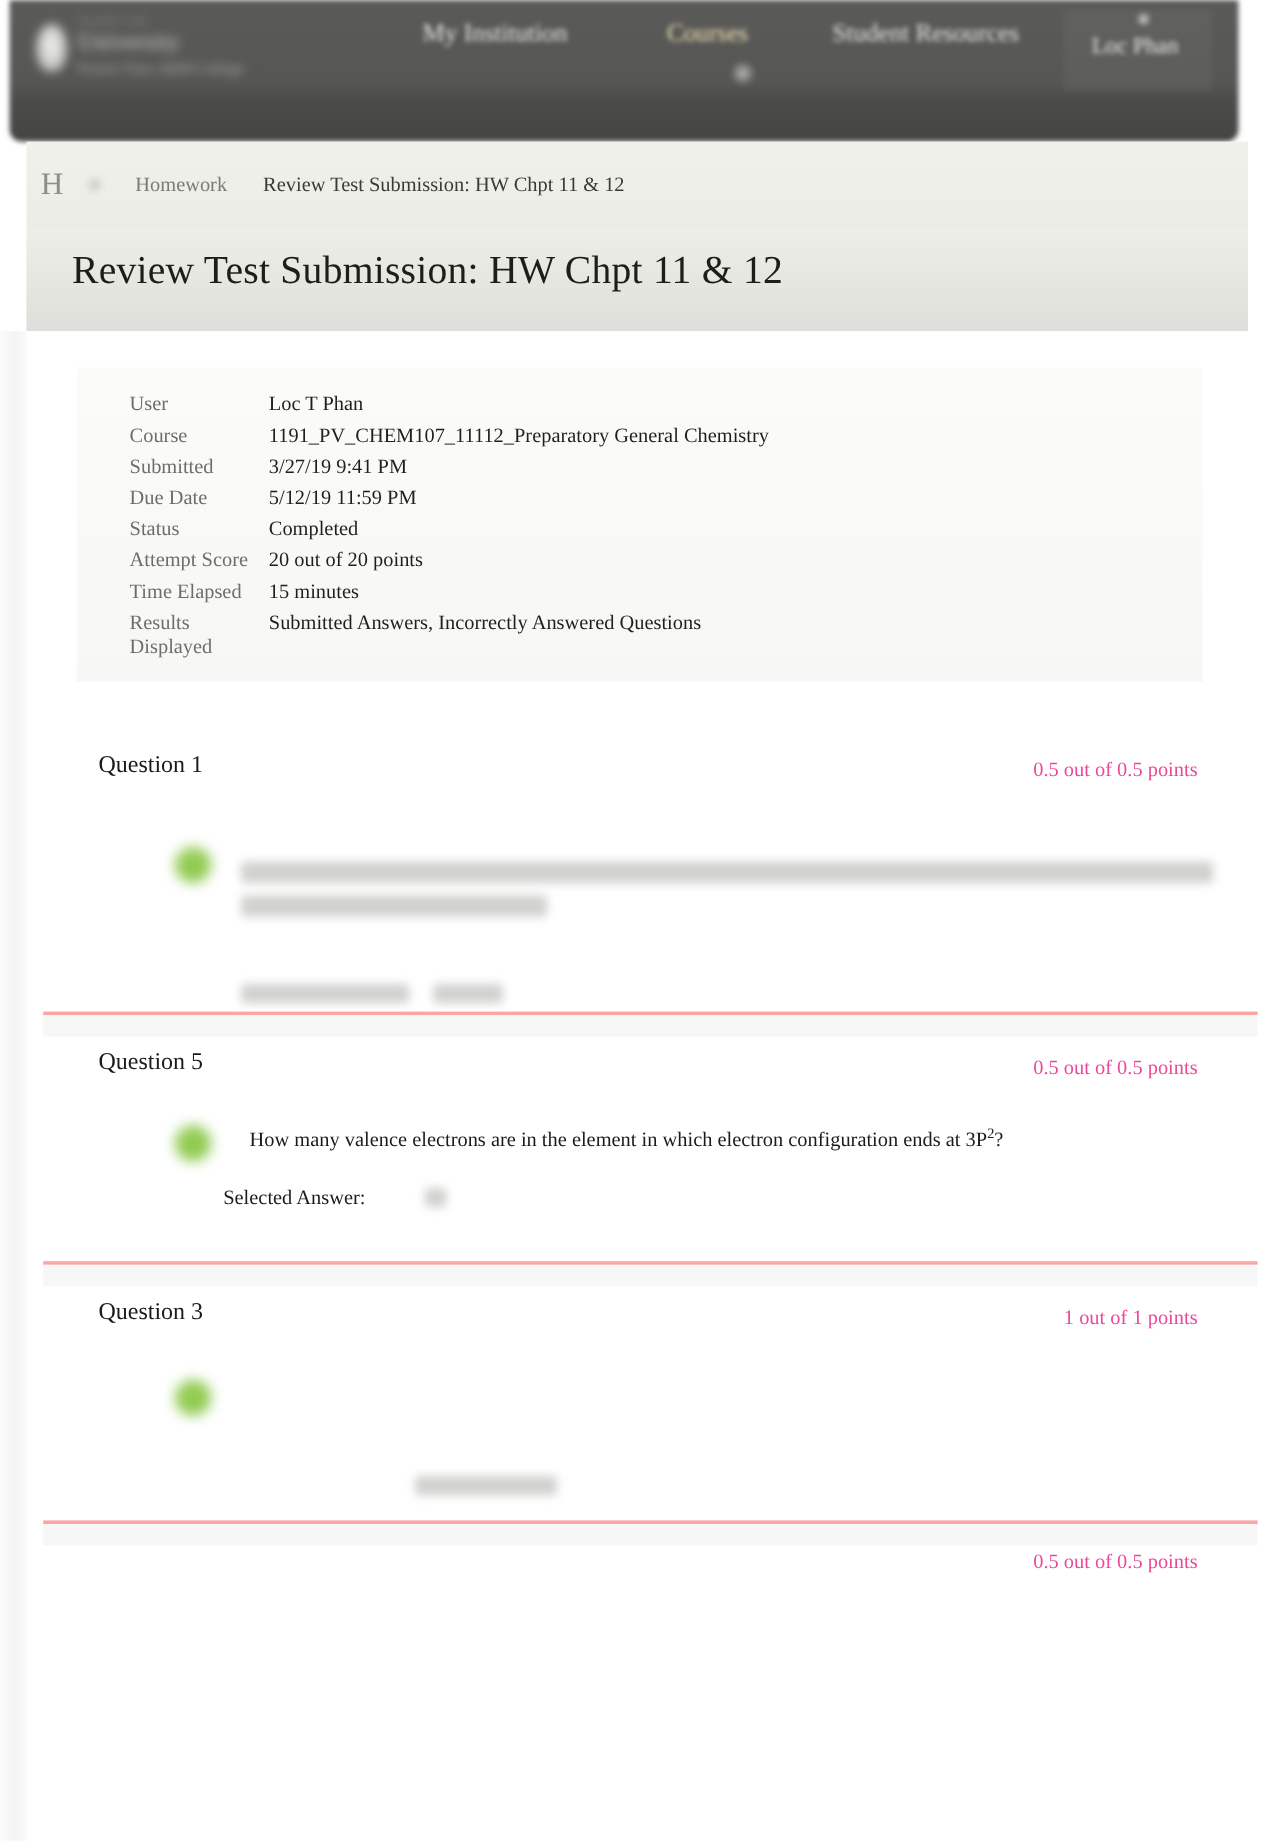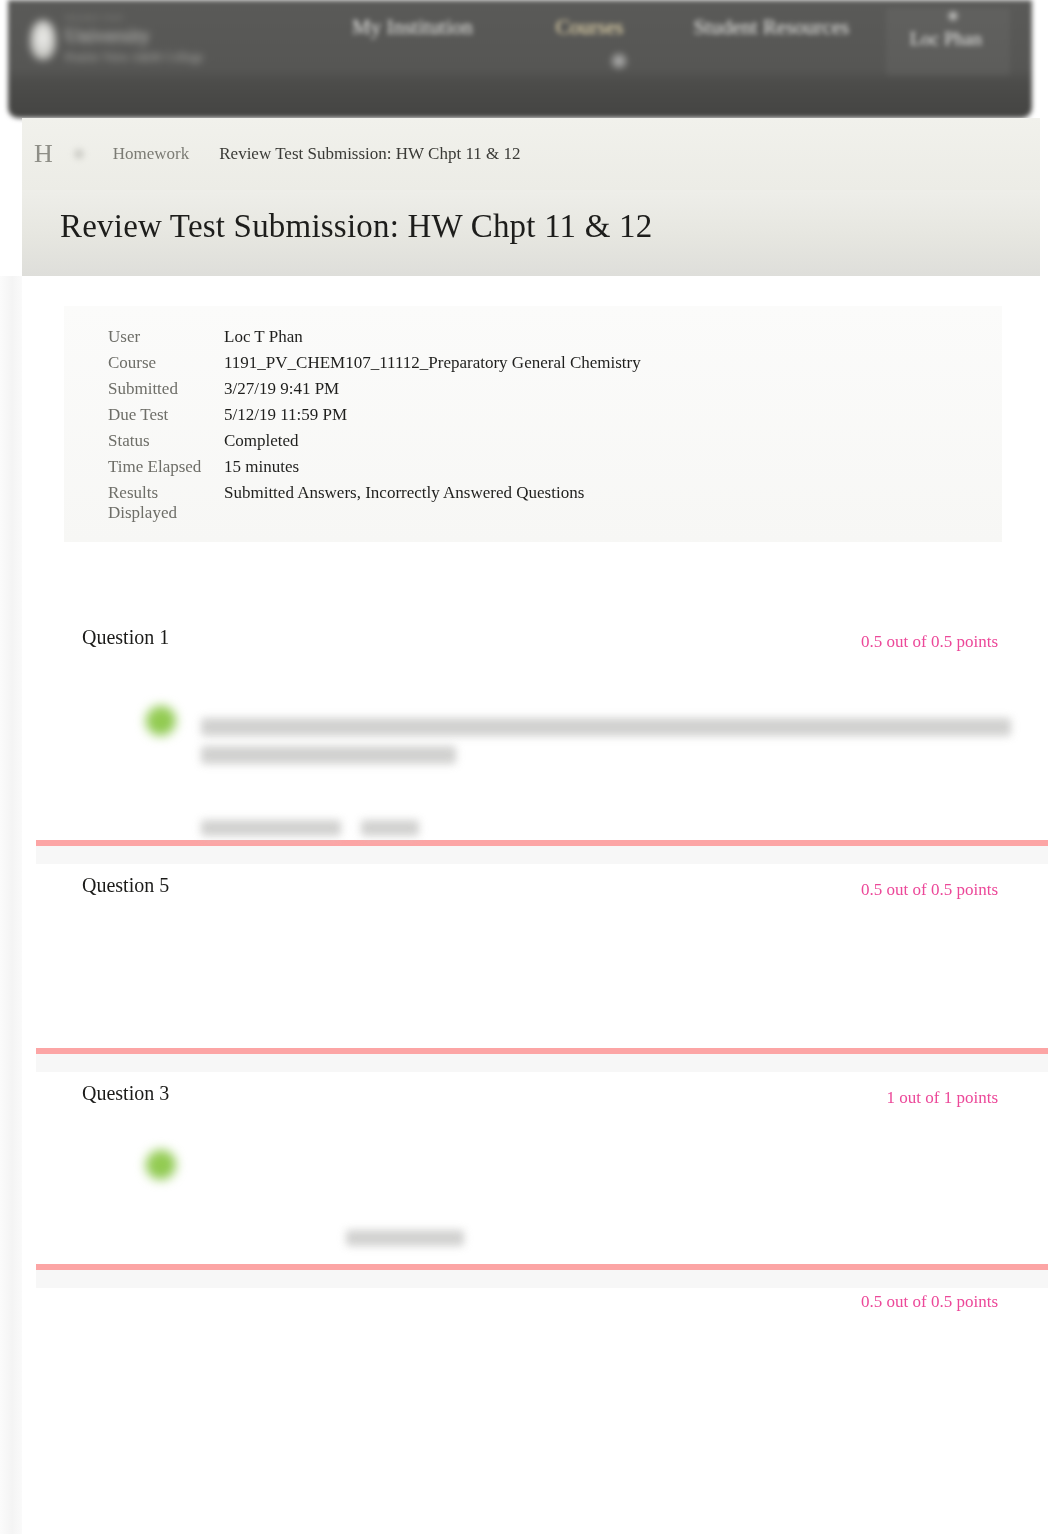--- a/index.html
+++ b/index.html
@@ -225,21 +225,21 @@
     color: #1f1f1d;
     white-space: nowrap;
   }
 
   
   .q-card {
     position: absolute;
     left: 14px;
     width: 1012px;
     background: #ffffff;
-    border-bottom: 6px solid #fca5a5;
+    border-bottom: 3px solid #fca5a5;
   }
   .q-head {
     position: relative;
     height: 46px;
   }
   .q-label {
     position: absolute;
     left: 46px;
     top: 10px;
     font-size: 20px;
@@ -353,26 +353,30 @@
           </tr>
           <tr>
             <td class="info-label">Course</td>
             <td class="info-value">1191_PV_CHEM107_11112_Preparatory General Chemistry</td>
           </tr>
           <tr>
             <td class="info-label">Submitted</td>
             <td class="info-value">3/27/19 9:41 PM</td>
           </tr>
           <tr>
-            <td class="info-label">Due Test</td>
+            <td class="info-label">Due Date</td>
             <td class="info-value">5/12/19 11:59 PM</td>
           </tr>
           <tr>
             <td class="info-label">Status</td>
             <td class="info-value">Completed</td>
+          </tr>
+          <tr>
+            <td class="info-label">Attempt Score</td>
+            <td class="info-value">20 out of 20 points</td>
           </tr>
           <tr>
             <td class="info-label">Time Elapsed</td>
             <td class="info-value">15 minutes</td>
           </tr>
           <tr>
             <td class="info-label">Results Displayed</td>
             <td class="info-value">Submitted Answers, Incorrectly Answered Questions</td>
           </tr>
         </tbody>
@@ -393,20 +397,28 @@
       </div>
     </div>
 
     <div class="gap-band" style="top:570px;"></div>
 
     <div class="q-card" style="top:588px; height:190px;">
       <div class="q-head">
         <div class="q-label">Question 5</div>
         <div class="q-points">0.5 out of 0.5 points</div>
       </div>
+      <div class="q-body" style="height:144px;">
+        <div class="status-dot" style="top:28px;"></div>
+        <div class="q-text" style="left:172px; top:26px; width:790px;">
+          <span>How many valence electrons are in the element in which electron configuration ends at 3P</span><span class="sup">2</span><span>?</span>
+        </div>
+        <div class="q-answer-label" style="left:150px; top:78px;">Selected Answer:</div>
+        <div class="blurred-chunk" style="left:318px; top:80px; width:18px; height:16px;"></div>
+      </div>
     </div>
 
     <div class="gap-band" style="top:778px;"></div>
 
     <div class="q-card" style="top:796px; height:198px;">
       <div class="q-head">
         <div class="q-label">Question 3</div>
         <div class="q-points">1 out of 1 points</div>
       </div>
       <div class="q-body" style="height:152px;">

